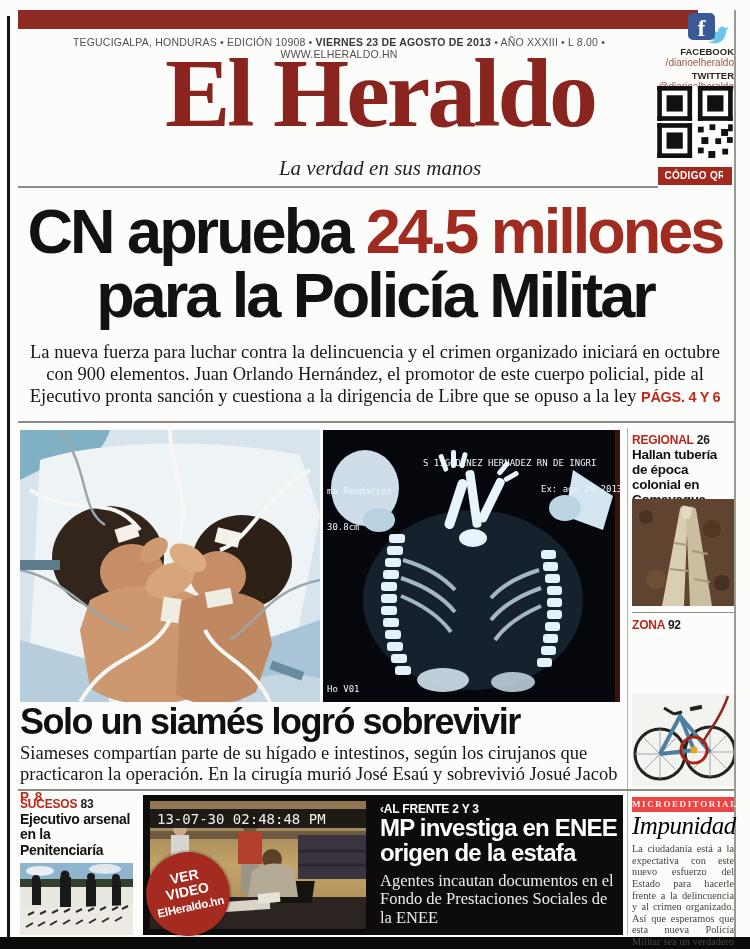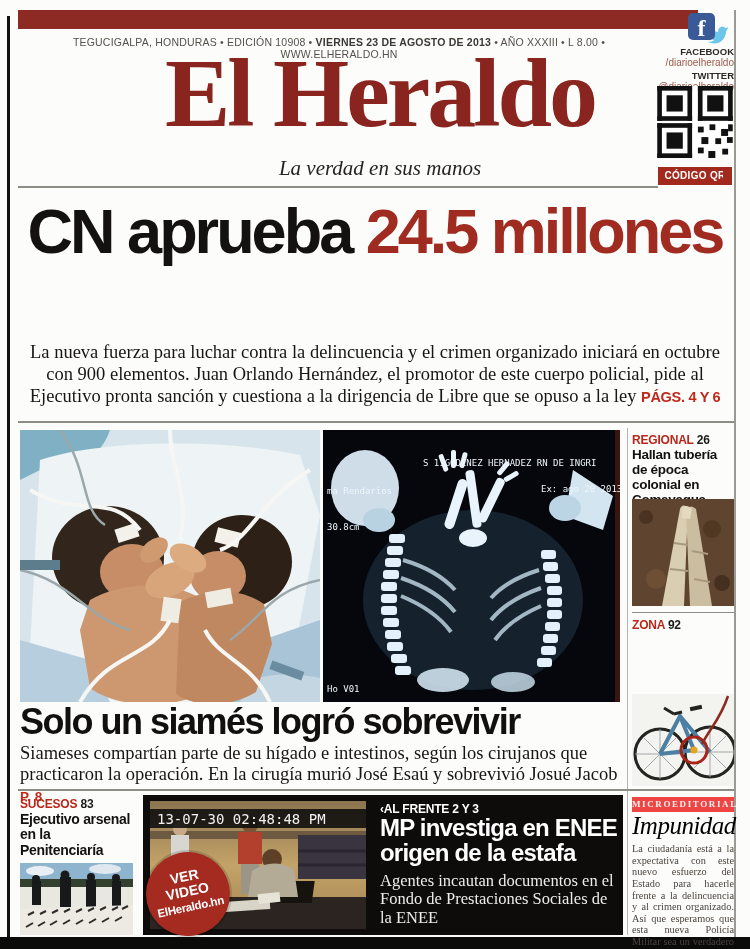--- a/index.html
+++ b/index.html
@@ -118,20 +118,21 @@
         <rect x="61" y="33" width="4" height="6"></rect>
     </g>
   </svg>
   <div class="abs qr-label">CÓDIGO QR</div>
 
   <div class="abs masthead">El Heraldo</div>
   <div class="abs tagline">La verdad en sus manos</div>
   <div class="abs rule" style="left:18px;top:186px;width:640px;"></div>
 
   <div class="abs h1" style="top:200px;"><span>CN aprueba </span><span class="red">24.5 millones</span></div>
+  <div class="abs h1" style="top:264px;">para la Policía Militar</div>
   <div class="abs lead-deck"><span>La nueva fuerza para luchar contra la delincuencia y el crimen organizado iniciará en octubre con 900 elementos. Juan Orlando Hernández, el promotor de este cuerpo policial, pide al Ejecutivo pronta sanción y cuestiona a la dirigencia de Libre que se opuso a la ley </span><span class="pages-ref">PÁGS. 4 Y 6</span></div>
 
   <div class="abs rule" style="left:18px;top:421px;width:716px;height:1.5px;"></div>
 
   <svg class="abs photo" style="left:20px;top:430px;" width="300" height="272" viewBox="0 0 300 272">
     <rect width="300" height="272" fill="#d8e4ec"></rect>
     <path d="M0 0h90c-10 30-40 45-70 40L0 50z" fill="#7fb0c4"></path>
     <path d="M20 30c60-20 180-22 260-5l20 60-30 160-60 27H60L10 220z" fill="#eef3f5"></path>
     <path d="M0 210l70 20 20 42H0z" fill="#b7cede"></path>
     <path d="M300 190l-80 28-10 54h90z" fill="#a9c4d6"></path>

